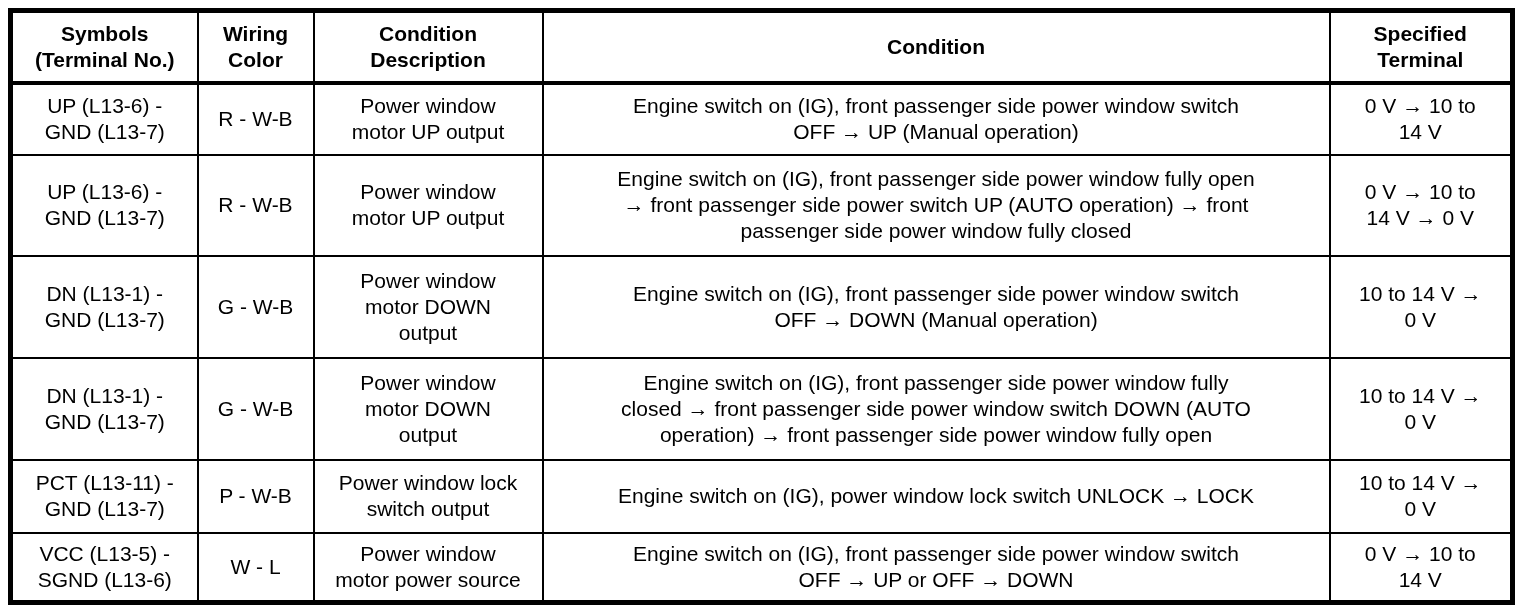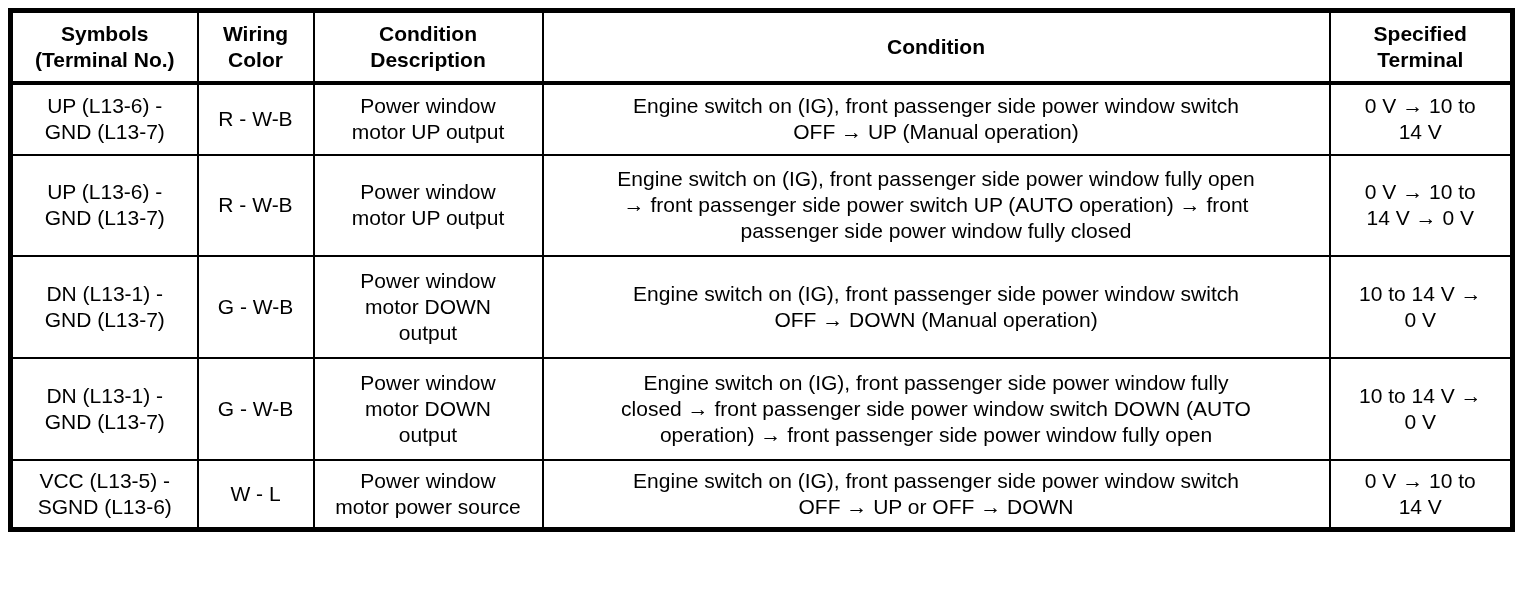--- a/index.html
+++ b/index.html
@@ -108,20 +108,30 @@
       <td class="c-wiring">G - W-B</td>
       <td class="c-terminal">Power window
 motor DOWN
 output</td>
       <td class="c-condition">Engine switch on (IG), front passenger side power window fully
 closed → front passenger side power window switch DOWN (AUTO
 operation) → front passenger side power window fully open</td>
       <td class="c-specified">10 to 14 V →
 0 V</td>
     </tr>
+    <tr class="h-r5">
+      <td class="c-symbols">PCT (L13-11) -
+GND (L13-7)</td>
+      <td class="c-wiring">P - W-B</td>
+      <td class="c-terminal">Power window lock
+switch output</td>
+      <td class="c-condition">Engine switch on (IG), power window lock switch UNLOCK → LOCK</td>
+      <td class="c-specified">10 to 14 V →
+0 V</td>
+    </tr>
     <tr class="h-r6">
       <td class="c-symbols">VCC (L13-5) -
 SGND (L13-6)</td>
       <td class="c-wiring">W - L</td>
       <td class="c-terminal">Power window
 motor power source</td>
       <td class="c-condition">Engine switch on (IG), front passenger side power window switch
 OFF → UP or OFF → DOWN</td>
       <td class="c-specified">0 V → 10 to
 14 V</td>

